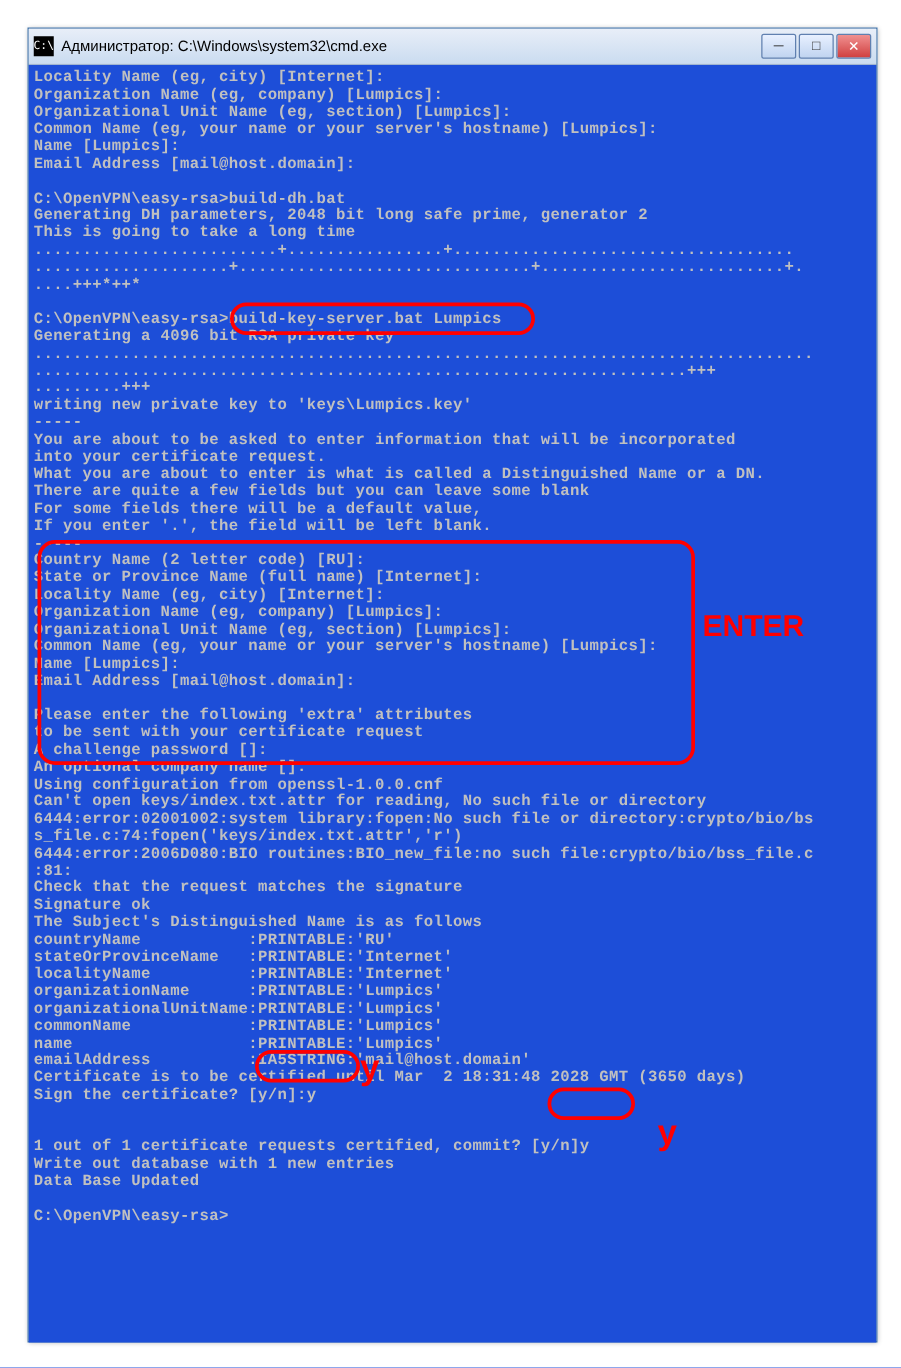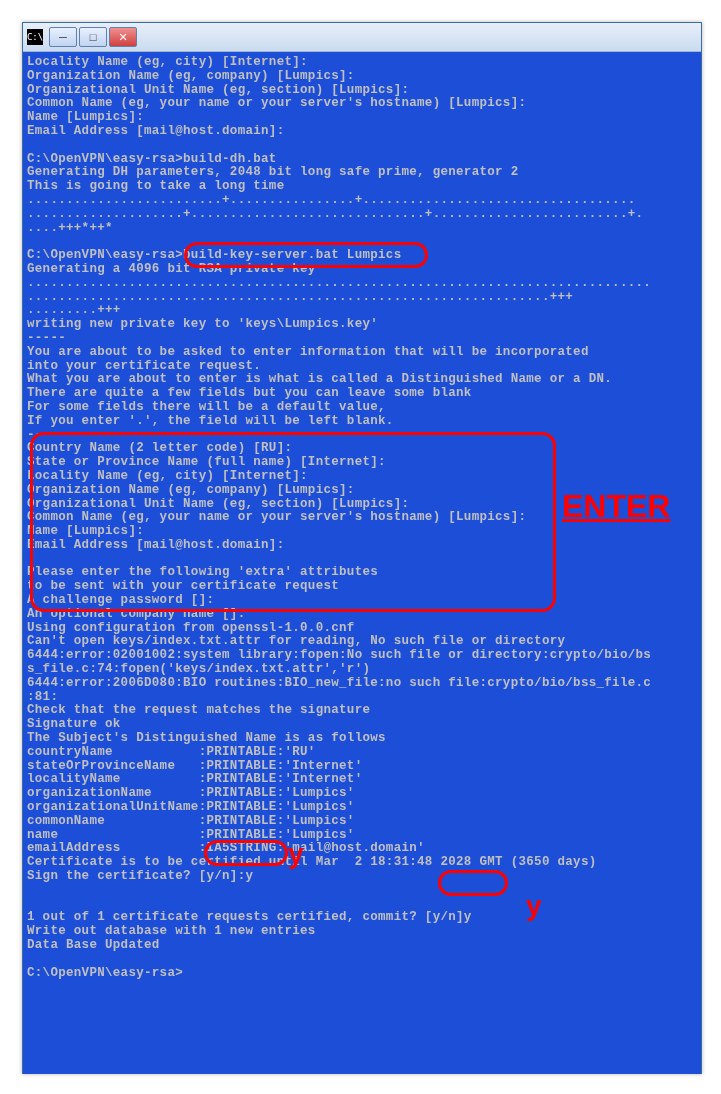--- a/index.html
+++ b/index.html
@@ -92,29 +92,30 @@
     z-index: 10;
   }
   .annot-label {
     position: absolute;
     color: #ff0000;
     font-family: Arial, sans-serif;
     font-weight: bold;
     pointer-events: none;
     z-index: 10;
   }
-  .enter-label { font-size: 32px; text-decoration: underline; }
+  .enter-label { font-size: 24px; }
   .y-label { font-size: 28px; }
 </style>
 </head>
 <body>
 
 <div class="window">
   <div class="titlebar">
     <div class="titlebar-icon">C:\</div>
+    <div class="titlebar-text">Администратор: C:\Windows\system32\cmd.exe</div>
     <div class="win-btns">
       <div class="win-btn">─</div>
       <div class="win-btn">□</div>
       <div class="win-btn close">✕</div>
     </div>
   </div>
   <div class="terminal" id="terminal"><div class="line">Locality Name (eg, city) [Internet]:</div><div class="line">Organization Name (eg, company) [Lumpics]:</div><div class="line">Organizational Unit Name (eg, section) [Lumpics]:</div><div class="line">Common Name (eg, your name or your server's hostname) [Lumpics]:</div><div class="line">Name [Lumpics]:</div><div class="line">Email Address [mail@host.domain]:</div><div class="line">&nbsp;</div><div class="line">C:\OpenVPN\easy-rsa&gt;build-dh.bat</div><div class="line">Generating DH parameters, 2048 bit long safe prime, generator 2</div><div class="line">This is going to take a long time</div><div class="line">.........................+................+...................................</div><div class="line">....................+..............................+.........................+.</div><div class="line">....+++*++*</div><div class="line">&nbsp;</div><div class="line">C:\OpenVPN\easy-rsa&gt;build-key-server.bat Lumpics</div><div class="line">Generating a 4096 bit RSA private key</div><div class="line">................................................................................</div><div class="line">...................................................................+++</div><div class="line">.........+++</div><div class="line">writing new private key to 'keys\Lumpics.key'</div><div class="line">-----</div><div class="line">You are about to be asked to enter information that will be incorporated</div><div class="line">into your certificate request.</div><div class="line">What you are about to enter is what is called a Distinguished Name or a DN.</div><div class="line">There are quite a few fields but you can leave some blank</div><div class="line">For some fields there will be a default value,</div><div class="line">If you enter '.', the field will be left blank.</div><div class="line">-----</div><div class="line">Country Name (2 letter code) [RU]:</div><div class="line">State or Province Name (full name) [Internet]:</div><div class="line">Locality Name (eg, city) [Internet]:</div><div class="line">Organization Name (eg, company) [Lumpics]:</div><div class="line">Organizational Unit Name (eg, section) [Lumpics]:</div><div class="line">Common Name (eg, your name or your server's hostname) [Lumpics]:</div><div class="line">Name [Lumpics]:</div><div class="line">Email Address [mail@host.domain]:</div><div class="line">&nbsp;</div><div class="line">Please enter the following 'extra' attributes</div><div class="line">to be sent with your certificate request</div><div class="line">A challenge password []:</div><div class="line">An optional company name []:</div><div class="line">Using configuration from openssl-1.0.0.cnf</div><div class="line">Can't open keys/index.txt.attr for reading, No such file or directory</div><div class="line">6444:error:02001002:system library:fopen:No such file or directory:crypto/bio/bs</div><div class="line">s_file.c:74:fopen('keys/index.txt.attr','r')</div><div class="line">6444:error:2006D080:BIO routines:BIO_new_file:no such file:crypto/bio/bss_file.c</div><div class="line">:81:</div><div class="line">Check that the request matches the signature</div><div class="line">Signature ok</div><div class="line">The Subject's Distinguished Name is as follows</div><div class="line">countryName           :PRINTABLE:'RU'</div><div class="line">stateOrProvinceName   :PRINTABLE:'Internet'</div><div class="line">localityName          :PRINTABLE:'Internet'</div><div class="line">organizationName      :PRINTABLE:'Lumpics'</div><div class="line">organizationalUnitName:PRINTABLE:'Lumpics'</div><div class="line">commonName            :PRINTABLE:'Lumpics'</div><div class="line">name                  :PRINTABLE:'Lumpics'</div><div class="line">emailAddress          :IA5STRING:'mail@host.domain'</div><div class="line">Certificate is to be certified until Mar  2 18:31:48 2028 GMT (3650 days)</div><div class="line">Sign the certificate? [y/n]:y</div><div class="line">&nbsp;</div><div class="line">&nbsp;</div><div class="line">1 out of 1 certificate requests certified, commit? [y/n]y</div><div class="line">Write out database with 1 new entries</div><div class="line">Data Base Updated</div><div class="line">&nbsp;</div><div class="line">C:\OpenVPN\easy-rsa&gt;</div></div>
 </div>
 
 <div class="annot-box" style="top:242px; left:184px; width:238px; height:20px;"></div>

